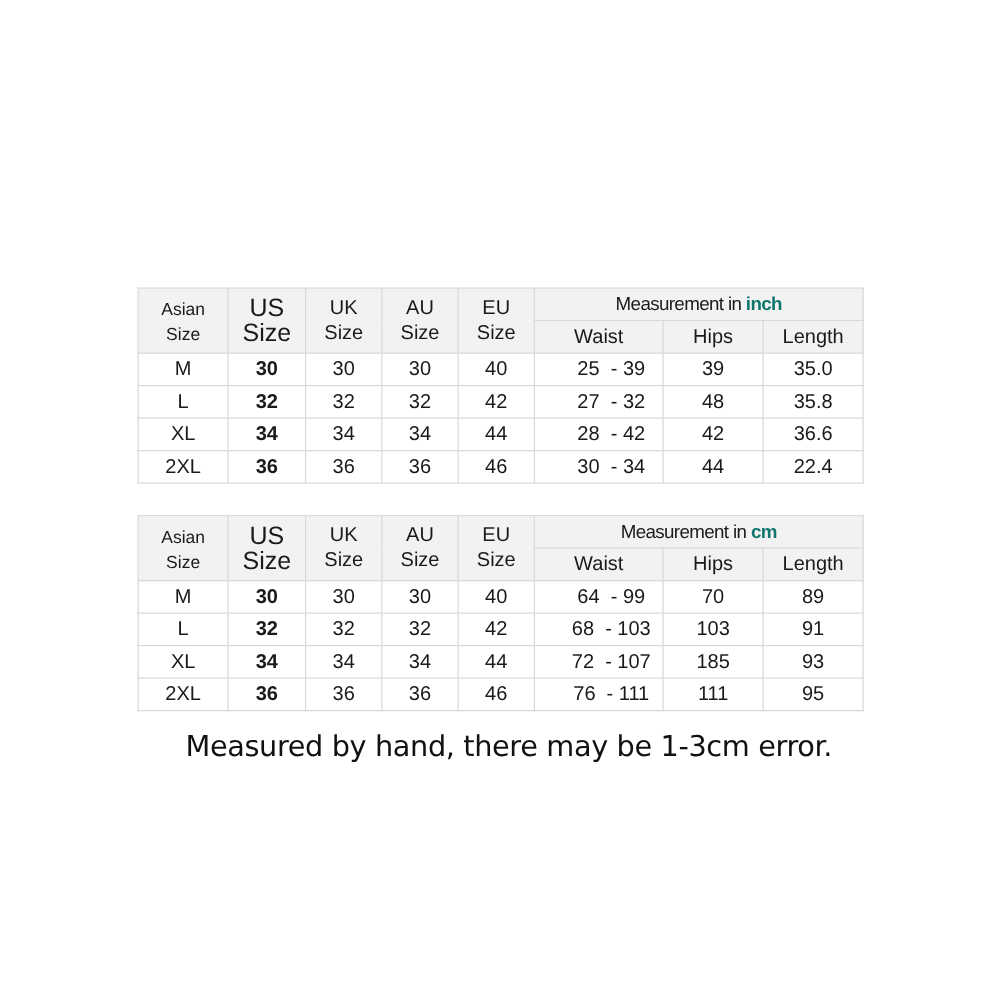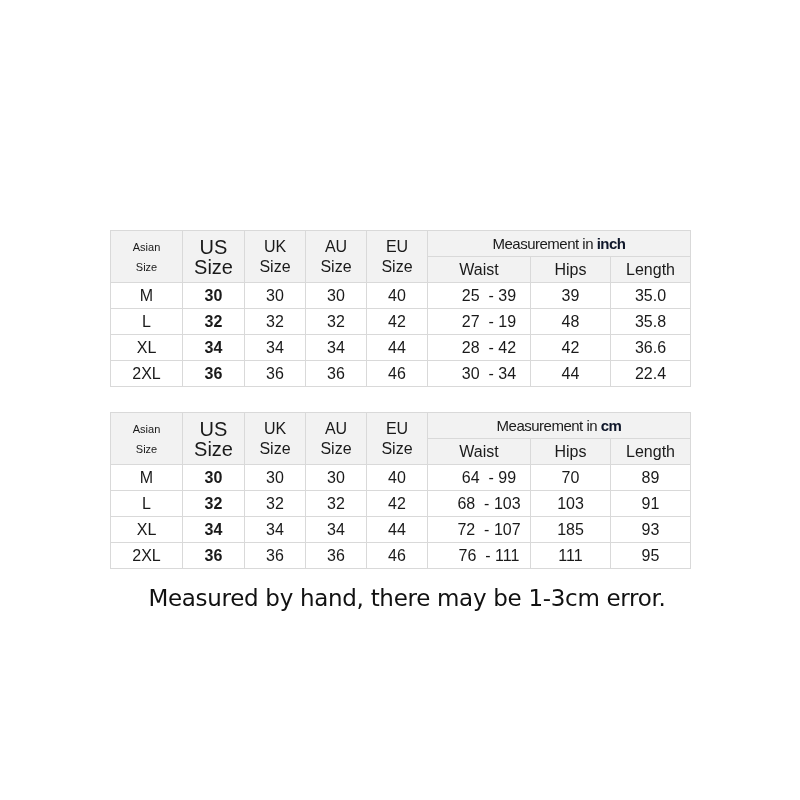--- a/index.html
+++ b/index.html
@@ -8,24 +8,24 @@
   table.size-table {
     position: absolute; left: 110px; width: 580px;
     border-collapse: collapse; table-layout: fixed;
     font-size: 16px;
   }
   table.size-table td, table.size-table th {
     border: 1px solid #d9d9d9; text-align: center; padding: 0;
     font-weight: normal; height: 25px; line-height: 20px;
   }
   table.size-table th { background: #f2f2f2; }
-  .hdr-main { font-size: 11px; }
+  .hdr-main { font-size: 14px; }
   .bold { font-weight: bold !important; }
   .us-hdr { font-weight: bold; font-size: 20px; }
-  .unit { color: #0f172a; font-weight: bold; }
+  .unit { color: #0f766e; font-weight: bold; }
   .meas-title { font-size: 15px; letter-spacing: -0.5px; }
   .waist-cell { text-align: center; padding-left: 20px !important; }
   #t1 { top: 230px; }
   #t2 { top: 412px; }
   .note {
     position: absolute; left: 0; width: 814px; top: 585px; text-align: center;
     font-family: "DejaVu Sans", sans-serif; font-size: 23px; color: #111;
     letter-spacing: -0.3px;
   }
 </style>
@@ -78,21 +78,21 @@
     <td class="waist-cell" style="white-space:pre">25  - 39</td>
     <td>39</td>
     <td>35.0</td>
   </tr>
   <tr>
     <td>L</td>
     <td class="bold">32</td>
     <td>32</td>
     <td>32</td>
     <td>42</td>
-    <td class="waist-cell" style="white-space:pre">27  - 19</td>
+    <td class="waist-cell" style="white-space:pre">27  - 32</td>
     <td>48</td>
     <td>35.8</td>
   </tr>
   <tr>
     <td>XL</td>
     <td class="bold">34</td>
     <td>34</td>
     <td>34</td>
     <td>44</td>
     <td class="waist-cell" style="white-space:pre">28  - 42</td>

